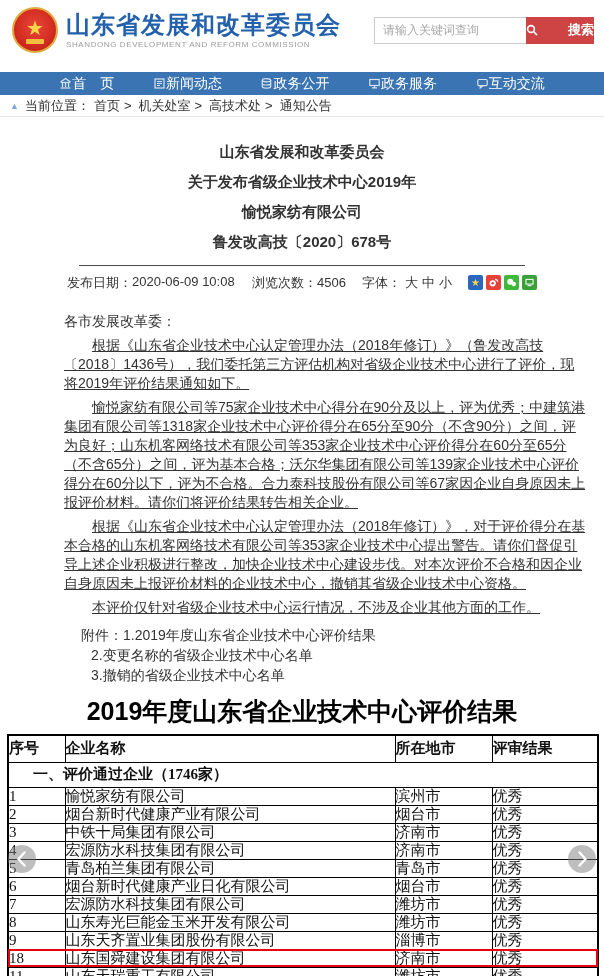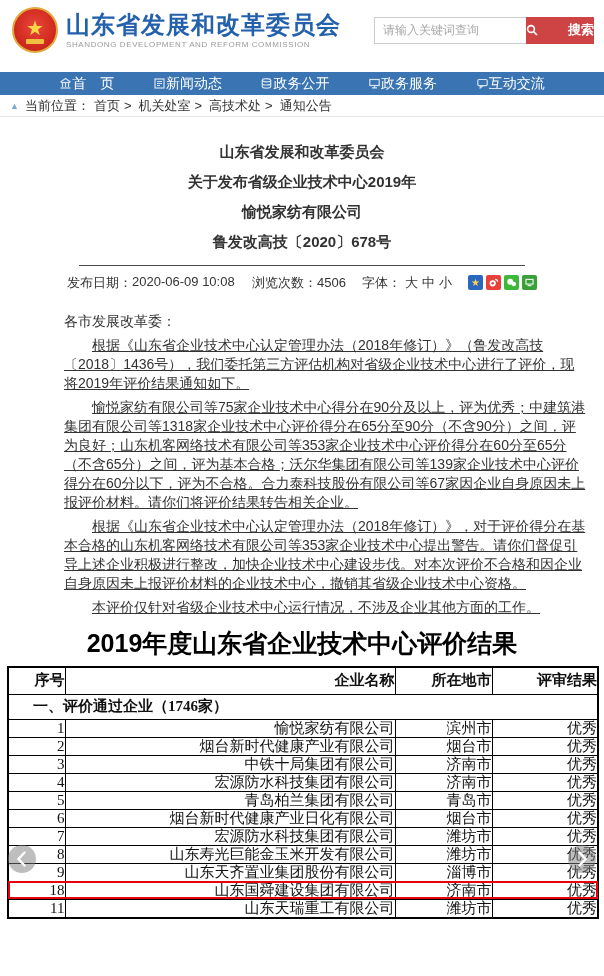--- a/index.html
+++ b/index.html
@@ -61,21 +61,21 @@
   .body-text p { margin-bottom:5px; }
   .p-indent { text-indent:2em;text-decoration:underline; }
   .attachments { margin:8px 18px 0 81px; font-size:14px; line-height:20px; color:#333; }
   .attach-cont { padding-left:10px; }
   
   .table-title { text-align:center; font-size:25px; font-weight:bold; color:#000;
     margin:10px 0 6px; font-family:"Liberation Sans", sans-serif; }
   table.results { width:590px; margin:0 7px; border-collapse:collapse;
     font-family:"Liberation Serif", serif; font-size:15px; color:#111;
     border:2px solid #000; table-layout:fixed; }
-  table.results th, table.results td { border:1px solid #000; text-align:right;
+  table.results th, table.results td { border:1px solid #000; text-align:left;
     overflow:hidden; white-space:nowrap; }
   table.results th { height:27px; font-weight:bold; }
   tr.section-row td { height:25px; text-align:left; font-weight:bold; padding-left:24px; }
   tbody.data-rows td { height:18px; line-height:17px; }
   .col-no { width:57px; } .col-name { width:330px; } .col-city { width:97px; } .col-res { width:106px; }
   tr.hl { outline:2px solid #e60012; outline-offset:-2px; }
   
   .carousel-arrow { position:absolute; top:845px; width:28px; height:28px;
     border-radius:50%; background:rgba(125,125,125,.5); display:flex; align-items:center;
     justify-content:center; cursor:pointer; z-index:5; }
@@ -200,20 +200,25 @@
   </div>
 
   <div class="body-text">
     <p>各市发展改革委：</p>
     <p class="p-indent">根据《山东省企业技术中心认定管理办法（2018年修订）》（鲁发改高技〔2018〕1436号），我们委托第三方评估机构对省级企业技术中心进行了评价，现将2019年评价结果通知如下。</p>
     <p class="p-indent">愉悦家纺有限公司等75家企业技术中心得分在90分及以上，评为优秀；中建筑港集团有限公司等1318家企业技术中心评价得分在65分至90分（不含90分）之间，评为良好；山东机客网络技术有限公司等353家企业技术中心评价得分在60分至65分（不含65分）之间，评为基本合格；沃尔华集团有限公司等139家企业技术中心评价得分在60分以下，评为不合格。合力泰科技股份有限公司等67家因企业自身原因未上报评价材料。请你们将评价结果转告相关企业。</p>
     <p class="p-indent">根据《山东省企业技术中心认定管理办法（2018年修订）》，对于评价得分在基本合格的山东机客网络技术有限公司等353家企业技术中心提出警告。请你们督促引导上述企业积极进行整改，加快企业技术中心建设步伐。对本次评价不合格和因企业自身原因未上报评价材料的企业技术中心，撤销其省级企业技术中心资格。</p>
     <p class="p-indent">本评价仅针对省级企业技术中心运行情况，不涉及企业其他方面的工作。</p>
   </div>
 
+  <div class="attachments">
+    <div><span>附件：</span><span>1.2019年度山东省企业技术中心评价结果</span></div>
+    <div class="attach-cont">2.变更名称的省级企业技术中心名单</div>
+    <div class="attach-cont">3.撤销的省级企业技术中心名单</div>
+  </div>
 
   <div class="table-title">2019年度山东省企业技术中心评价结果</div>
 
   <table class="results">
     <thead>
       <tr>
         <th class="col-no">序号</th>
         <th class="col-name">企业名称</th>
         <th class="col-city">所在地市</th>
         <th class="col-res">评审结果</th>

